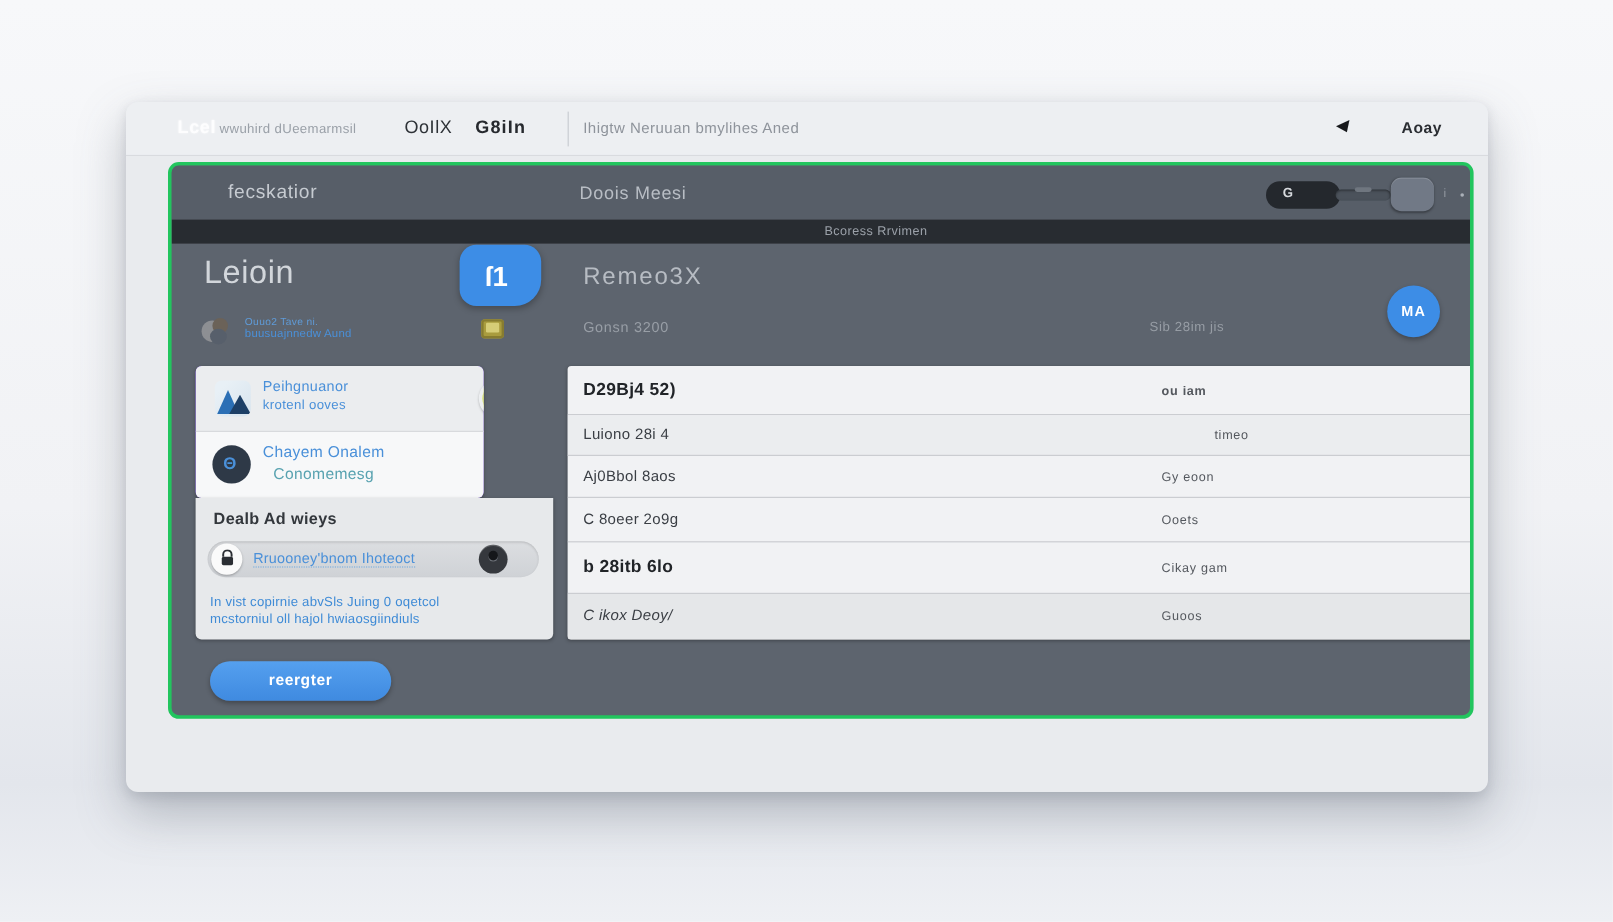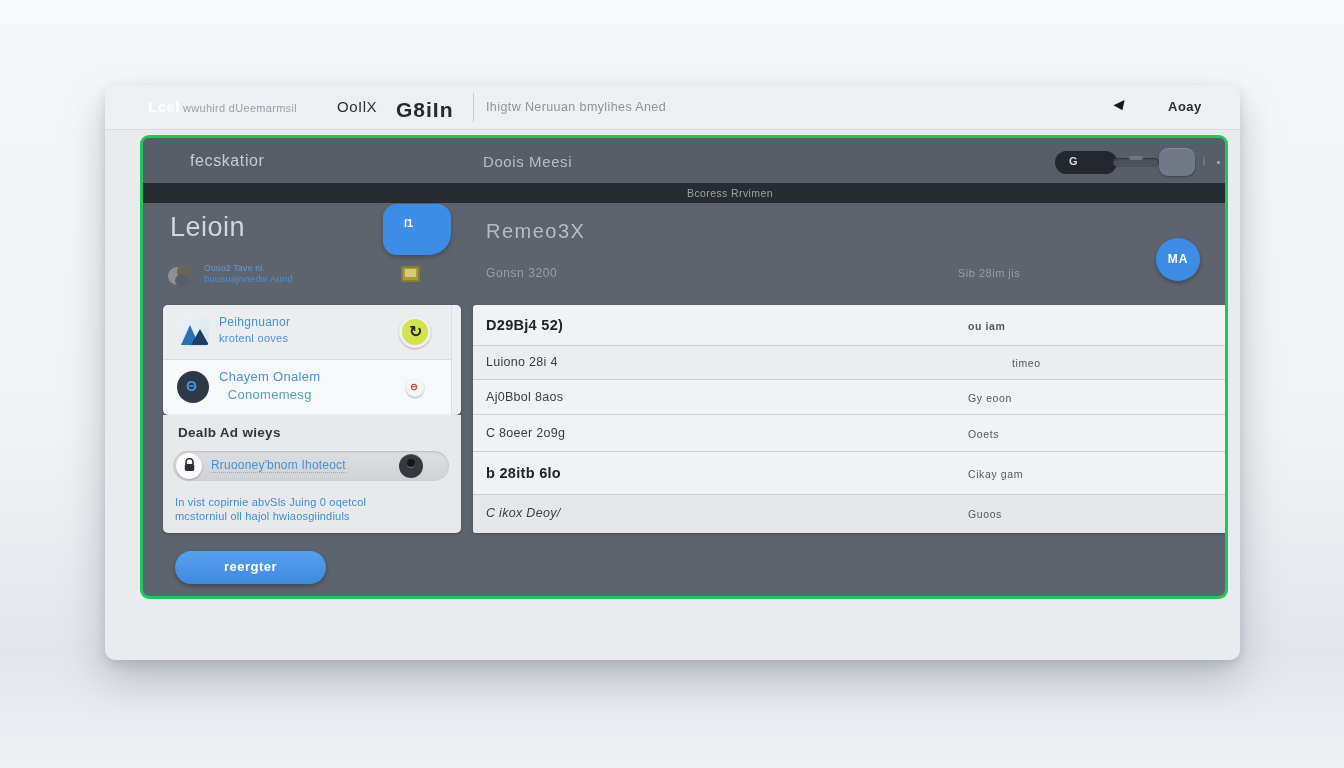--- a/index.html
+++ b/index.html
@@ -22,21 +22,21 @@
     background:linear-gradient(180deg,#e9ebee,#dfe2e8); border-radius:0 0 10px 10px;
   }
 
   
   .topbar { left:0; top:0; width:1135px; height:45px; border-bottom:1px solid #d9dbdf;
             border-radius:10px 10px 0 0; background:#edeff2; }
   .brand-light { left:43px; top:13px; font-size:15px; font-weight:700; color:#fdfdfe;
                  text-shadow:0 0 2px rgba(255,255,255,.8); letter-spacing:.5px; }
   .brand-scribble { left:78px; top:17px; font-size:11px; color:#9aa0a8; letter-spacing:.3px; }
   .brand-scribble-bold { left:232px; top:13px; font-size:15px; font-weight:400; color:#2e3237; letter-spacing:.5px; }
-  .brand-bold { left:291px; top:13px; font-size:21px; font-weight:800; color:#26292e; letter-spacing:1px; }
+  .brand-bold { left:291px; top:13px; font-size:15px; font-weight:800; color:#26292e; letter-spacing:1px; }
   .topbar-divider { left:368px; top:8px; width:1px; height:29px; background:#c9ccd1; }
   .nav-text { left:381px; top:15px; font-size:12.5px; color:#8e939b; letter-spacing:.4px; }
   .back-icon { left:1005px; top:10px; font-size:17px; color:#17191c; transform:skewX(-12deg); cursor:pointer; }
   .account-label { left:1063px; top:14px; font-size:13px; font-weight:700; color:#2a2d32; letter-spacing:.5px; }
 
   
   .panel {
     left:140px; top:135px; width:1088px; height:464px;
     background:#5d646e; border:3px solid #22c55e; border-radius:9px;
     overflow:hidden;
@@ -58,37 +58,37 @@
   .toggle-dot { left:162px; top:11px; width:3px; height:3px; border-radius:50%; background:#aab0b8; }
 
   .panel-strip { left:0; top:45px; width:1082px; height:20px; background:#282c31; }
   .strip-text { left:544px; top:4px; font-size:10.5px; color:#9ba1a9; letter-spacing:.4px; }
 
   
   .left-title { left:27px; top:74px; font-size:27px; font-weight:300; color:#d2d6db; letter-spacing:.5px; }
   .corner-btn { left:240px; top:66px; width:68px; height:51px; background:#3d8de6;
                 border-radius:14px 14px 22px 14px; cursor:pointer;
                 box-shadow:0 2px 5px rgba(0,0,0,.25); }
-  .corner-btn span { position:absolute; left:21px; top:13px; font-size:11px; font-weight:700; color:#fff; }
+  .corner-btn span { position:absolute; left:21px; top:13px; font-size:23px; font-weight:700; color:#fff; }
 
   .acct-row { left:25px; top:125px; width:280px; height:32px; }
   .acct-icon { left:0; top:2px; width:30px; height:24px; }
   .acct-icon i { position:absolute; border-radius:50%; }
   .acct-icon .c1 { left:0; top:2px; width:18px; height:18px; background:#8d8f93; }
   .acct-icon .c2 { left:9px; top:0; width:13px; height:13px; background:#6b6258; }
   .acct-icon .c3 { left:7px; top:9px; width:14px; height:13px; background:#575f6b; }
   .acct-text { left:36px; top:0; width:220px; }
   .acct-line1 { font-size:8.5px; color:#5f9bd8; letter-spacing:.3px; line-height:10px; }
   .acct-line2 { font-size:9.5px; color:#4a90d9; letter-spacing:.2px; line-height:12px; }
   .mini-card-icon { left:258px; top:128px; width:19px; height:16px; background:#a99c3e;
                     border-radius:3px; box-shadow:inset 0 0 0 2px #877c30; }
   .mini-card-icon i { position:absolute; left:4px; top:3px; width:11px; height:8px; background:#d6cd77; border-radius:1px; }
 
   
-  .list-panel { left:20px; top:167px; width:298px; height:110px; background:#8b5cf6;
+  .list-panel { left:20px; top:167px; width:240px; height:110px; background:#8b5cf6;
                 border-radius:5px; box-shadow:0 1px 3px rgba(0,0,0,.25); overflow:hidden; }
   .list-scrollbar { left:288px; top:0; width:10px; height:110px; background:#eceef0; border-left:1px solid #dcdee1; }
   .list-row1 { left:0; top:0; width:288px; height:55px; background:#ebedef; border-bottom:1px solid #d8dadd; cursor:pointer; }
   .list-row2 { left:0; top:55px; width:288px; height:55px; background:#f7f8f9; cursor:pointer; }
   .li1-icon { left:16px; top:12px; width:30px; height:30px; border-radius:6px;
               background:linear-gradient(135deg,#e8f0f6 20%,#d8e4ee); overflow:hidden; }
   .li1-icon .m1 { position:absolute; left:2px; top:8px; width:0; height:0;
                   border-left:9px solid transparent; border-right:9px solid transparent; border-bottom:20px solid #2b6fb5; }
   .li1-icon .m2 { position:absolute; left:12px; top:12px; width:0; height:0;
                   border-left:9px solid transparent; border-right:9px solid transparent; border-bottom:16px solid #1d3f66; }

